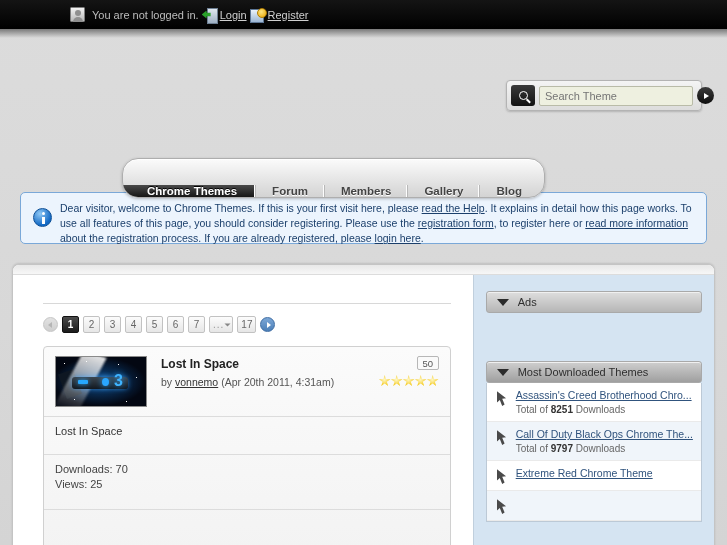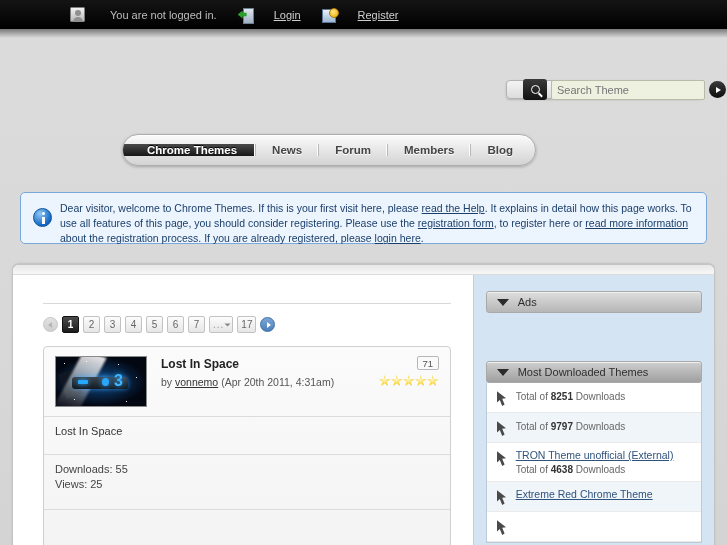--- a/index.html
+++ b/index.html
@@ -22,21 +22,21 @@
   }
 
   
   .topbar{
     position:absolute; left:0; top:0; width:727px; height:29px;
     background:linear-gradient(180deg,#141414 0%,#0b0b0b 45%,#000 100%);
     z-index:20;
   }
   .topbar-inner{
     position:absolute; left:70px; top:0; height:29px;
-    display:flex; align-items:center; gap:21px;
+    display:flex; align-items:center; gap:3px;
   }
   .user-ico{
     width:15px;height:15px;
     background:linear-gradient(180deg,#f2f2f2,#b9b9b9);
     border:1px solid #7d7d7d;
     position:relative; border-radius:1px;
   }
   .user-ico:before{content:"";position:absolute;left:4px;top:2px;width:6px;height:6px;border-radius:50%;background:#8f8f8f;}
   .user-ico:after{content:"";position:absolute;left:2px;top:9px;width:10px;height:5px;border-radius:5px 5px 0 0;background:#8f8f8f;}
   .topbar-text{ color:#bdbdbd; font-size:11px; margin-left:4px;}
@@ -53,26 +53,26 @@
     position:absolute; left:0; top:29px; width:727px; height:110px;
   }
   .header-shadow{
     position:absolute;left:0;top:0;width:727px;height:9px;
     background:linear-gradient(180deg,rgba(0,0,0,.45),rgba(0,0,0,0));
   }
 
   
   .search-wrap{
     position:absolute; left:506px; top:80px;
-    width:196px; height:19px;
+    width:196px; height:31px;
     background:linear-gradient(180deg,#f4f4f4,#dcdcdc);
     border:1px solid #b3b3b3;
     border-radius:4px;
     box-shadow:0 1px 2px rgba(0,0,0,.18);
-    display:flex; align-items:center; padding:0 16px;
+    display:flex; align-items:center; padding:0 4px;
   }
   .search-btn{
     width:24px;height:21px;border-radius:3px;
     background:linear-gradient(180deg,#3a3a3a,#121212);
     display:flex;align-items:center;justify-content:center;
     cursor:pointer; flex:none;
   }
   .mag{
     width:9px;height:9px;border:1.6px solid #fff;border-radius:50%;position:relative;
   }
@@ -87,22 +87,22 @@
     width:17px;height:17px;border-radius:50%;flex:none; cursor:pointer;
     background:linear-gradient(180deg,#3a3a3a,#0d0d0d);
     display:flex;align-items:center;justify-content:center;
   }
   .go-btn i{
     width:0;height:0;border-left:5px solid #fff;border-top:3.5px solid transparent;border-bottom:3.5px solid transparent;margin-left:2px;
   }
 
   
   .nav{
-    position:absolute; left:122px; top:134px;
-    height:32px; display:flex; align-items:center;
+    position:absolute; left:122px; top:158px;
+    height:40px; display:flex; align-items:flex-end;
     background:linear-gradient(180deg,#fbfbfb,#d3d3d3);
     border:1px solid #aeaeae;
     border-radius:16px;
     box-shadow:0 1px 3px rgba(0,0,0,.25), inset 0 1px 0 #fff;
     overflow:hidden;
     z-index:5;
   }
   .nav-item{
     display:flex;align-items:center;justify-content:center;
     padding:0 16px; font-size:11.5px; font-weight:bold; color:#444;
@@ -287,23 +287,23 @@
     <span class="mag"></span>
   </div>
   <input class="search-input" value="" placeholder="Search Theme" style="">
   <div class="go-btn">
     <i></i>
   </div>
 </div>
 
 <div class="nav">
   <div class="nav-item active">Chrome Themes</div>
-  <div class="nav-item">News</div>
   <div class="nav-item">Forum</div>
   <div class="nav-item">Members</div>
+  <div class="nav-item">Gallery</div>
   <div class="nav-item">Blog</div>
 </div>
 
 <div class="notice">
   <div class="info-ico"></div>
   <div class="notice-text"><span>Dear visitor, welcome to Chrome Themes. If this is your first visit here, please </span><a>read the Help</a><span>. It explains in detail how this page works. To use all features of this page, you should consider registering. Please use the </span><a>registration form</a><span>, to register here or </span><a>read more information</a><span> about the registration process. If you are already registered, please </span><a>login here</a><span>.</span></div>
 </div>
 
 <div class="content">
   <div class="content-top"></div>
@@ -345,35 +345,35 @@
             <div class="wing"></div>
             <div class="streak"></div>
             <div class="body"></div>
             <div class="glow1"></div>
             <div class="glow2"></div>
             <div class="num3">3</div>
           </div>
           <div class="card-meta">
             <div class="card-title">Lost In Space</div>
             <div class="card-by"><span>by </span><a>vonnemo</a><span> (Apr 20th 2011, 4:31am)</span></div>
-            <div class="badge">71</div>
+            <div class="badge">50</div>
             <div class="stars">
               <span class="s"></span>
               <span class="s"></span>
               <span class="s"></span>
               <span class="s"></span>
               <span class="s"></span>
             </div>
           </div>
         </div>
         <div class="card-rule"></div>
         <div class="card-desc">Lost In Space</div>
         <div class="card-rule"></div>
         <div class="card-stats">
-          <div>Downloads: 55</div>
+          <div>Downloads: 70</div>
           <div>Views: 25</div>
         </div>
         <div class="card-rule"></div>
         <div class="share-row">
 
           <div class="share-label">Bookmark &amp; Share</div>
 
         </div>
       </div>
     </div>
@@ -389,38 +389,33 @@
       <div class="panel">
         <div class="panel-head dark">
           <span class="caret"></span>
           <span>Most Downloaded Themes</span>
         </div>
         <div class="panel-body">
 
           <div class="dl-item">
             <span class="cursor-ico"></span>
             <div class="dl-txt">
+              <a class="dl-link">Assassin's Creed Brotherhood Chro...</a>
               <div class="dl-sub"><span>Total of </span><b>8251</b><span> Downloads</span></div>
             </div>
           </div>
 
           <div class="dl-item">
             <span class="cursor-ico"></span>
             <div class="dl-txt">
+              <a class="dl-link">Call Of Duty Black Ops Chrome The...</a>
               <div class="dl-sub"><span>Total of </span><b>9797</b><span> Downloads</span></div>
             </div>
           </div>
 
-          <div class="dl-item">
-            <span class="cursor-ico"></span>
-            <div class="dl-txt">
-              <a class="dl-link">TRON Theme unofficial (External)</a>
-              <div class="dl-sub"><span>Total of </span><b>4638</b><span> Downloads</span></div>
-            </div>
-          </div>
 
           <div class="dl-item">
             <span class="cursor-ico"></span>
             <div class="dl-txt">
               <a class="dl-link">Extreme Red Chrome Theme</a>
             </div>
           </div>
 
           <div class="dl-item">
             <span class="cursor-ico"></span>

